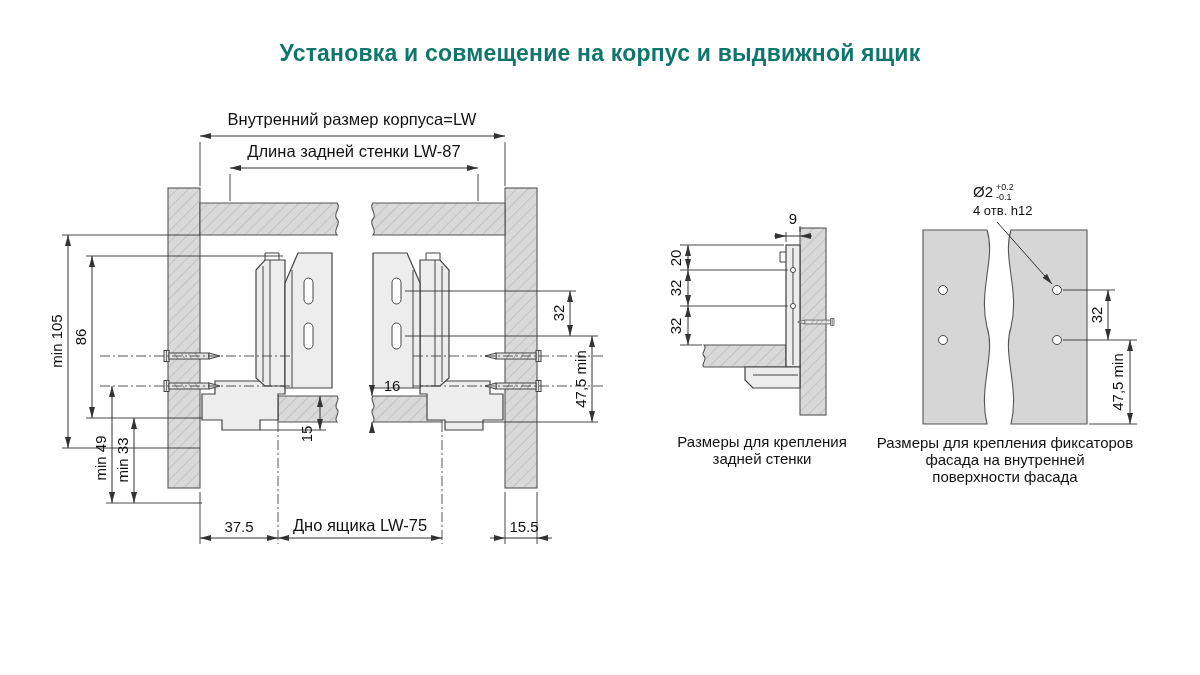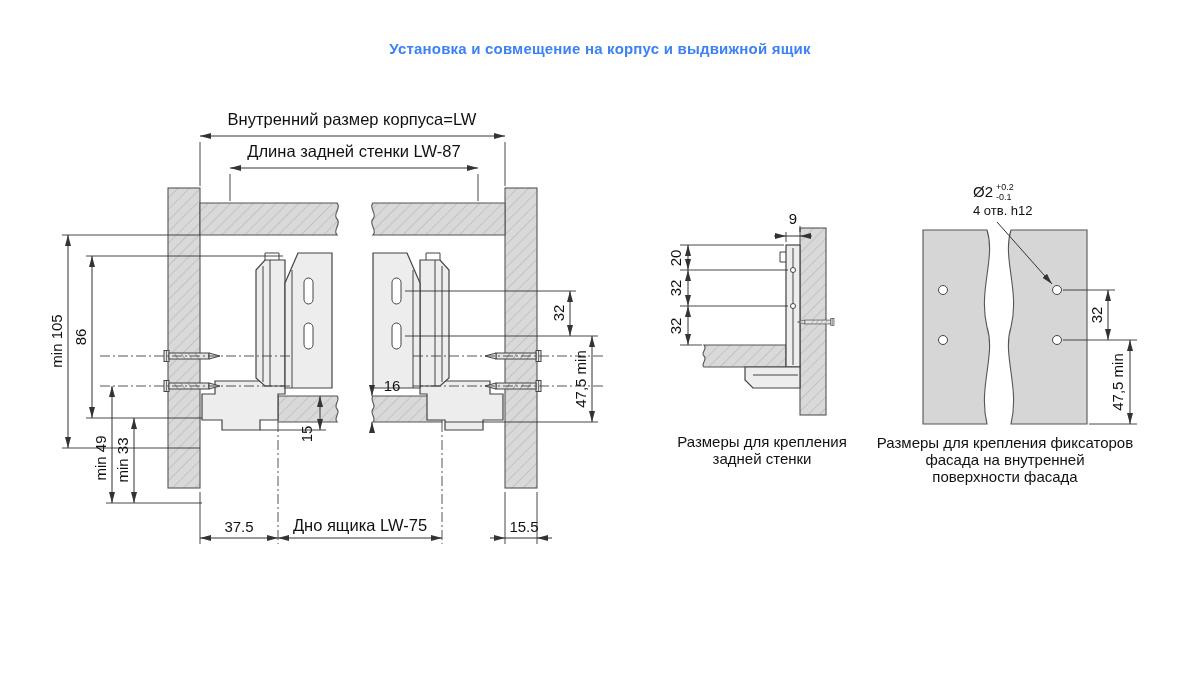--- a/index.html
+++ b/index.html
@@ -3,21 +3,21 @@
 <meta charset="utf-8">
 <style>
   * { margin:0; padding:0; box-sizing:border-box; }
   html,body { width:1200px; height:675px; }
   body {
     position:relative; background:#ffffff; overflow:hidden;
     font-family:"Liberation Sans", sans-serif;
   }
   .page-title {
     position:absolute; top:40px; left:0; width:100%;
-    text-align:center; font-size:15px; font-weight:bold; color:#3b82f6;
+    text-align:center; font-size:23px; font-weight:bold; color:#0f766e;
     letter-spacing:.2px;
   }
   svg { position:absolute; overflow:visible; }
   #svg-main   { left:30px;  top:98px; }
   #svg-back   { left:650px; top:210px; }
   #svg-facade { left:875px; top:172px; }
 
   .dim-line  { stroke:#333; stroke-width:1; fill:none; }
   .ext-line  { stroke:#333; stroke-width:0.9; fill:none; }
   .axis-line { stroke:#444; stroke-width:0.9; fill:none; stroke-dasharray:10 3 2 3; }

